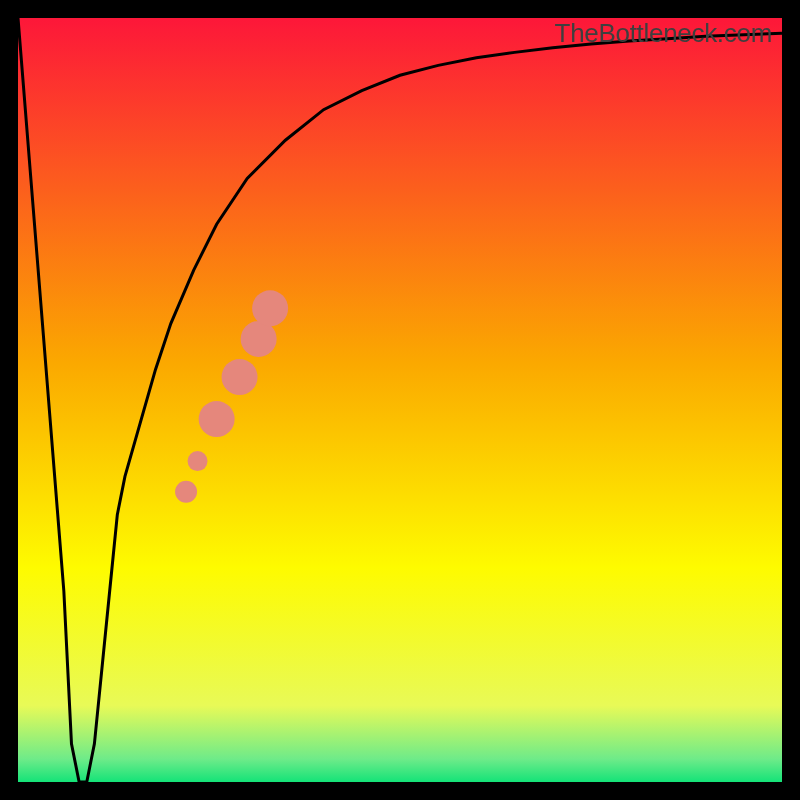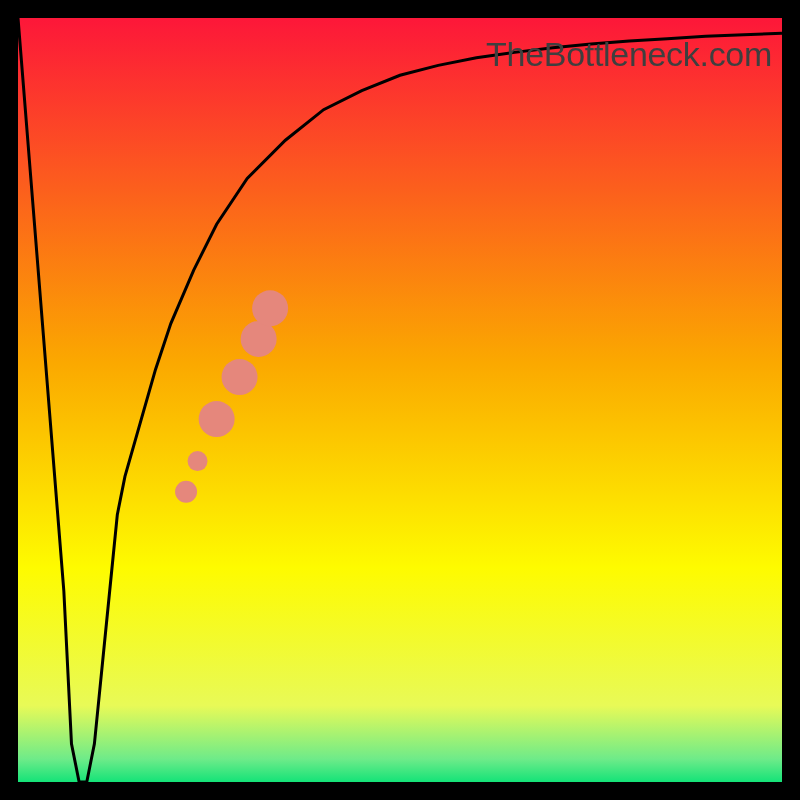--- a/index.html
+++ b/index.html
@@ -23,24 +23,24 @@
   }
   .gradient-bg {
     position: absolute;
     left: 0;
     top: 0;
     width: 100%;
     height: 100%;
   }
   .watermark {
     position: absolute;
-    top: 17px;
+    top: 0;
     right: 10px;
     font-family: Arial, Helvetica, sans-serif;
-    font-size: 34px;
+    font-size: 26px;
     font-weight: 500;
     color: #3f3f3f;
     letter-spacing: -0.3px;
     z-index: 10;
     margin-left: 30px;
   }
 </style>
 </head>
 <body>
 

